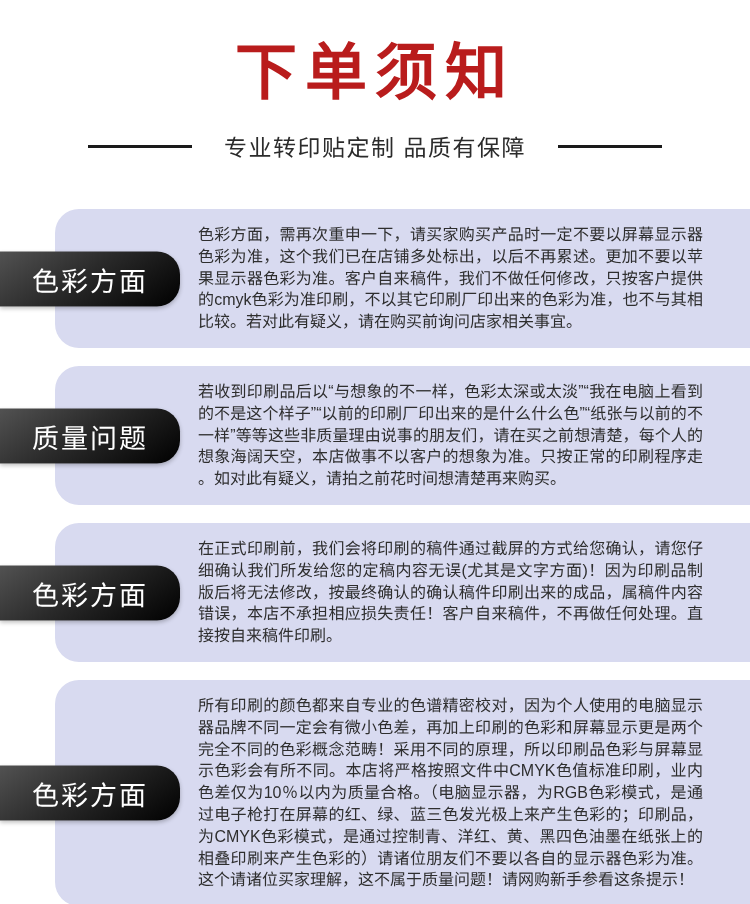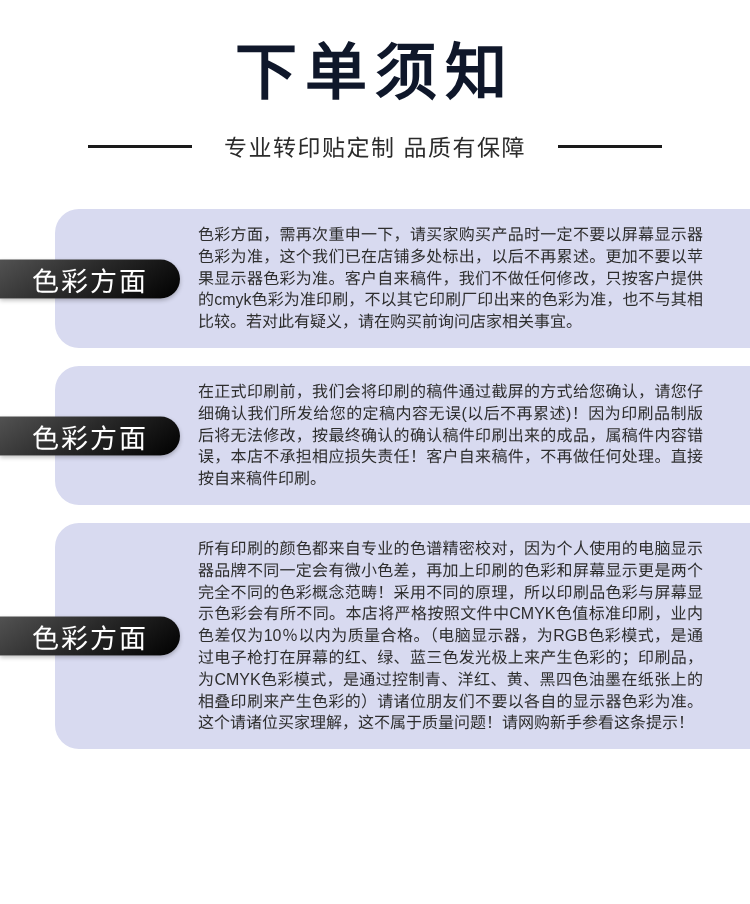--- a/index.html
+++ b/index.html
@@ -17,21 +17,21 @@
     margin: 0 auto;
   }
   
   .header {
     padding-top: 40px;
     text-align: center;
   }
   .page-title {
     font-size: 62px;
     font-weight: 900;
-    color: #0f172a;
+    color: #b91c1c;
     letter-spacing: 8px;
     line-height: 1.05;
   }
   .subtitle-row {
     margin-top: 24px;
     display: flex;
     align-items: center;
     justify-content: center;
     gap: 32px;
   }
@@ -74,21 +74,21 @@
     word-break: break-all;
     line-break: anywhere;
     margin: 0;
   }
   .badge {
     position: absolute;
     left: 0;
     top: 50%;
     transform: translateY(-50%);
     width: 180px;
-    height: 39px;
+    height: 55px;
     border-radius: 0 23px 23px 0;
     background: linear-gradient(145deg, #525252 0%, #2a2a2a 45%, #000000 100%);
     display: flex;
     align-items: center;
     justify-content: center;
     box-shadow: 0 2px 4px rgba(0,0,0,0.25);
   }
   .badge-text {
     color: #ffffff;
     font-size: 27px;
@@ -114,24 +114,32 @@
 
     <div class="section">
       <div class="panel">
         <p class="body-text">色彩方面，需再次重申一下，请买家购买产品时一定不要以屏幕显示器色彩为准，这个我们已在店铺多处标出，以后不再累述。更加不要以苹果显示器色彩为准。客户自来稿件，我们不做任何修改，只按客户提供的cmyk色彩为准印刷，不以其它印刷厂印出来的色彩为准，也不与其相比较。若对此有疑义，请在购买前询问店家相关事宜。</p>
       </div>
       <div class="badge">
         <span class="badge-text">色彩方面</span>
       </div>
     </div>
 
+    <div class="section">
+      <div class="panel">
+        <p class="body-text">若收到印刷品后以“与想象的不一样，色彩太深或太淡”“我在电脑上看到的不是这个样子”“以前的印刷厂印出来的是什么什么色”“纸张与以前的不一样”等等这些非质量理由说事的朋友们，请在买之前想清楚，每个人的想象海阔天空，本店做事不以客户的想象为准。只按正常的印刷程序走。如对此有疑义，请拍之前花时间想清楚再来购买。</p>
+      </div>
+      <div class="badge">
+        <span class="badge-text">质量问题</span>
+      </div>
+    </div>
 
     <div class="section">
       <div class="panel">
-        <p class="body-text">在正式印刷前，我们会将印刷的稿件通过截屏的方式给您确认，请您仔细确认我们所发给您的定稿内容无误(以后不再累述)！因为印刷品制版后将无法修改，按最终确认的确认稿件印刷出来的成品，属稿件内容错误，本店不承担相应损失责任！客户自来稿件，不再做任何处理。直接按自来稿件印刷。</p>
+        <p class="body-text">在正式印刷前，我们会将印刷的稿件通过截屏的方式给您确认，请您仔细确认我们所发给您的定稿内容无误(尤其是文字方面)！因为印刷品制版后将无法修改，按最终确认的确认稿件印刷出来的成品，属稿件内容错误，本店不承担相应损失责任！客户自来稿件，不再做任何处理。直接按自来稿件印刷。</p>
       </div>
       <div class="badge">
         <span class="badge-text">色彩方面</span>
       </div>
     </div>
 
     <div class="section">
       <div class="panel">
         <p class="body-text">所有印刷的颜色都来自专业的色谱精密校对，因为个人使用的电脑显示器品牌不同一定会有微小色差，再加上印刷的色彩和屏幕显示更是两个完全不同的色彩概念范畴！采用不同的原理，所以印刷品色彩与屏幕显示色彩会有所不同。本店将严格按照文件中CMYK色值标准印刷，业内色差仅为10％以内为质量合格。（电脑显示器，为RGB色彩模式，是通过电子枪打在屏幕的红、绿、蓝三色发光极上来产生色彩的；印刷品，为CMYK色彩模式，是通过控制青、洋红、黄、黑四色油墨在纸张上的相叠印刷来产生色彩的）请诸位朋友们不要以各自的显示器色彩为准。这个请诸位买家理解，这不属于质量问题！请网购新手参看这条提示！</p>
       </div>

